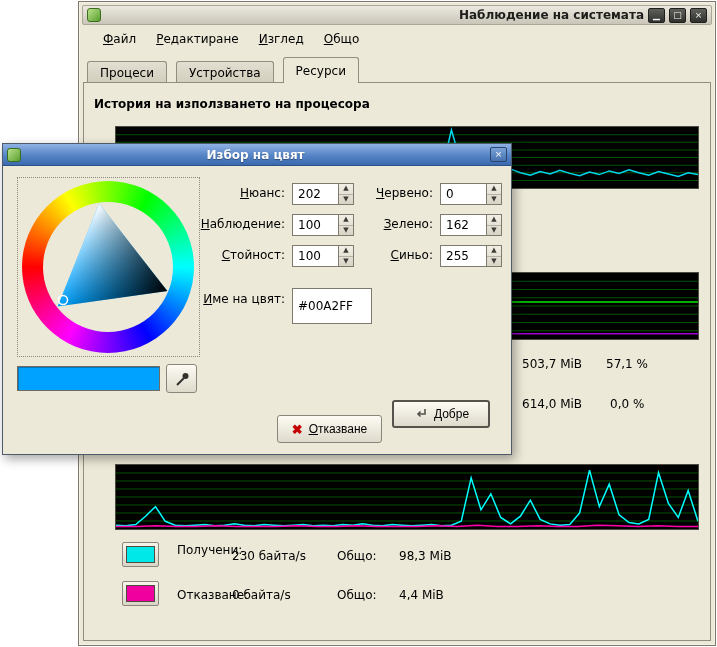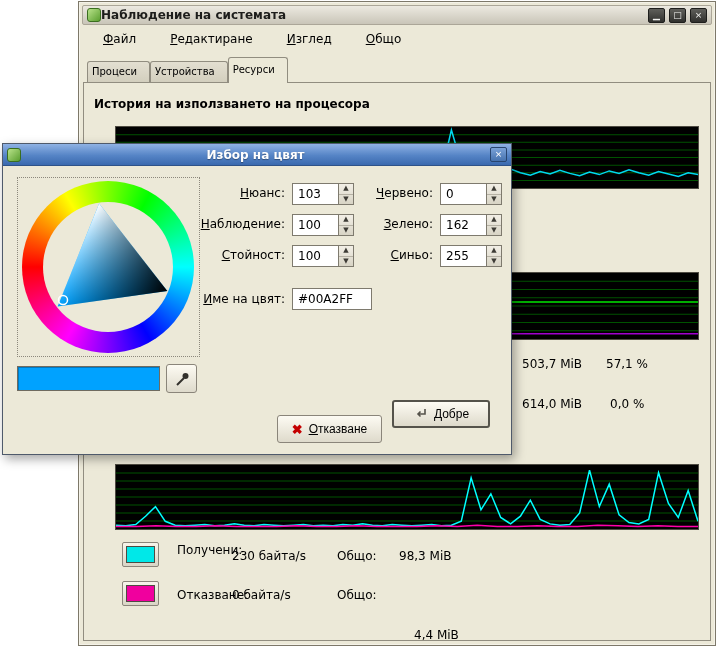--- a/index.html
+++ b/index.html
@@ -7,31 +7,31 @@
     font-family:"DejaVu Sans","Liberation Sans",sans-serif; font-size:12px; color:#000; }
   .accel { display:inline-block; }
   .accel::first-letter { text-decoration:underline; }
 
   
   .main-window { position:absolute; left:78px; top:1px; width:638px; height:645px;
     background:#ECE9D8; border:1px solid #7d7869; box-shadow:inset 0 0 0 1px #f4f2e8; }
   .mw-titlebar { position:absolute; left:3px; top:3px; right:3px; height:20px;
     background:linear-gradient(#ece9e0,#c9c5b8); border:1px solid #aba698; border-radius:2px;
     display:flex; align-items:center; padding:0 4px; }
-  .mw-title { flex:1; text-align:left; font-weight:bold; font-size:12px; color:#1d1d1b; }
+  .mw-title { flex:1; text-align:right; font-weight:bold; font-size:12px; color:#1d1d1b; }
   .app-icon { width:14px; height:14px; border-radius:3px; border:1px solid #3a6e1f;
     background:linear-gradient(135deg,#b8e28a,#5a9e2f); flex:0 0 auto; }
   .win-btn { width:17px; height:15px; margin-left:4px; border:1px solid #1e1e1c; border-radius:2px;
     background:linear-gradient(#5f5f5b,#30302d); color:#f2f2f0; font-size:9px; line-height:13px;
     text-align:center; flex:0 0 auto; }
   .mw-menubar { position:absolute; left:4px; top:26px; right:4px; height:22px;
-    display:flex; align-items:center; padding-left:12px; gap:18px; }
+    display:flex; align-items:center; padding-left:12px; gap:4px; }
   .menu-item { padding:2px 8px; font-size:12px; }
   .mw-tabs { position:absolute; left:8px; top:55px; height:26px; display:flex; align-items:flex-end; }
-  .tab { padding:4px 12px 5px 4px; margin-right:0; font-size:10px;
+  .tab { padding:4px 12px 5px 12px; margin-right:9px; font-size:12px;
     background:linear-gradient(#e3dfd1,#d2cebd); border:1px solid #918d80; border-bottom:none;
     border-radius:3px 3px 0 0; height:22px; }
   .tab.active { background:#ECE9D8; height:26px; padding-top:6px; position:relative; z-index:3; }
   .notebook { position:absolute; left:4px; top:80px; right:4px; bottom:4px;
     border:1px solid #918d80; background:#ECE9D8; overflow:hidden; z-index:1; }
   .section-title { position:absolute; left:10px; top:14px; font-weight:bold; font-size:12px; }
   .graph { position:absolute; background:#000; border:1px solid #4e4b42; }
   .graph svg { display:block; width:100%; height:100%; }
   .mem-text { position:absolute; font-size:12px; }
   .legend-swatch { position:absolute; width:37px; height:25px; background:linear-gradient(#f7f4ea,#d9d5c6);
@@ -63,21 +63,21 @@
     font-size:12px; display:flex; align-items:center; justify-content:center; gap:6px; }
   .dropper-btn { position:absolute; left:163px; top:198px; width:31px; height:29px; }
   .field-label { position:absolute; text-align:right; font-size:12px; }
   .spin { position:absolute; width:62px; height:22px; background:#fff; border:1px solid #7e7a6e; display:flex; }
   .spin-val { flex:1; font-size:12px; padding:3px 0 0 5px; }
   .spin-btns { width:15px; border-left:1px solid #7e7a6e; display:flex; flex-direction:column;
     background:linear-gradient(#f2efe6,#d8d4c5); }
   .spin-arrow { flex:1; font-size:7px; line-height:9px; text-align:center; color:#3d3b35; }
   .spin-arrow.up { border-bottom:1px solid #b5b1a4; }
   .text-input { position:absolute; height:22px; background:#fff; border:1px solid #7e7a6e;
-    font-size:12px; padding:3px 5px; font-family:"DejaVu Sans","Liberation Sans",sans-serif; }
+    font-size:12px; padding:17px 5px; font-family:"DejaVu Sans","Liberation Sans",sans-serif; }
   .dlg-btn { position:absolute; height:28px; }
   .dlg-btn.default { border:2px solid #55534b; }
   .icon-x { color:#c40000; font-weight:bold; font-size:13px; }
 </style>
 </head>
 <body>
 
 <div class="main-window">
 
   <div class="mw-titlebar">
@@ -157,21 +157,21 @@
     <span class="legend-text" style="left:148px; top:466px;">230 байта/s</span>
     <span class="legend-text" style="left:253px; top:466px;">Общо:</span>
     <span class="legend-text" style="left:315px; top:466px;">98,3 MiB</span>
 
     <div class="legend-swatch" style="left:38px; top:498px;">
       <div class="fill" style="background-color: rgb(240, 0, 158);"></div>
     </div>
     <span class="legend-text" style="left:93px; top:505px;">Отказване:</span>
     <span class="legend-text" style="left:148px; top:505px;">0 байта/s</span>
     <span class="legend-text" style="left:253px; top:505px;">Общо:</span>
-    <span class="legend-text" style="left:330px; top:505px;margin-top:40px;">4,4 MiB</span>
+    <span class="legend-text" style="left:315px; top:505px;">4,4 MiB</span>
   </div>
 </div>
 
 <div class="dialog">
   <div class="dlg-titlebar">
     <span class="app-icon"></span>
     <span class="dlg-title">Избор на цвят</span>
     <span class="dlg-close">×</span>
   </div>
 
@@ -201,21 +201,21 @@
 
     <button class="btn dropper-btn">
       <svg width="16" height="16" viewBox="0 0 16 16">
         <line x1="3" y1="14" x2="10" y2="7" stroke="#33312c" stroke-width="2"></line>
         <circle cx="11.5" cy="5" r="3" fill="#33312c"></circle>
       </svg>
     </button>
 
     <span class="field-label accel" style="left:180px; top:20px; width:102px;">Нюанс:</span>
     <div class="spin" style="left:289px; top:17px;">
-      <span class="spin-val">103</span>
+      <span class="spin-val">202</span>
       <span class="spin-btns">
           <span class="spin-arrow up">▲</span>
           <span class="spin-arrow">▼</span>
         </span>
     </div>
 
     <span class="field-label accel" style="left:180px; top:51px; width:102px;">Наблюдение:</span>
     <div class="spin" style="left:289px; top:48px;">
       <span class="spin-val">100</span>
       <span class="spin-btns">

